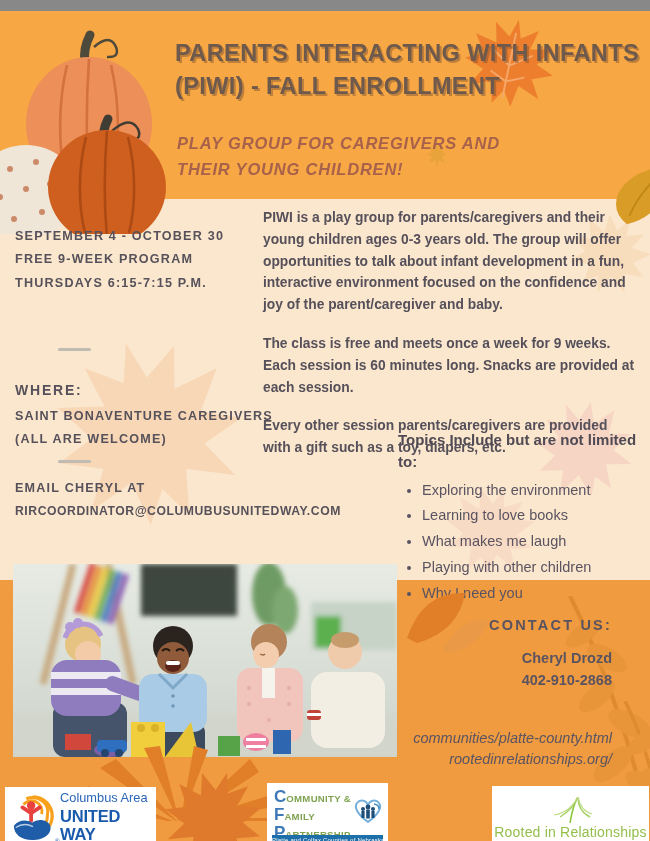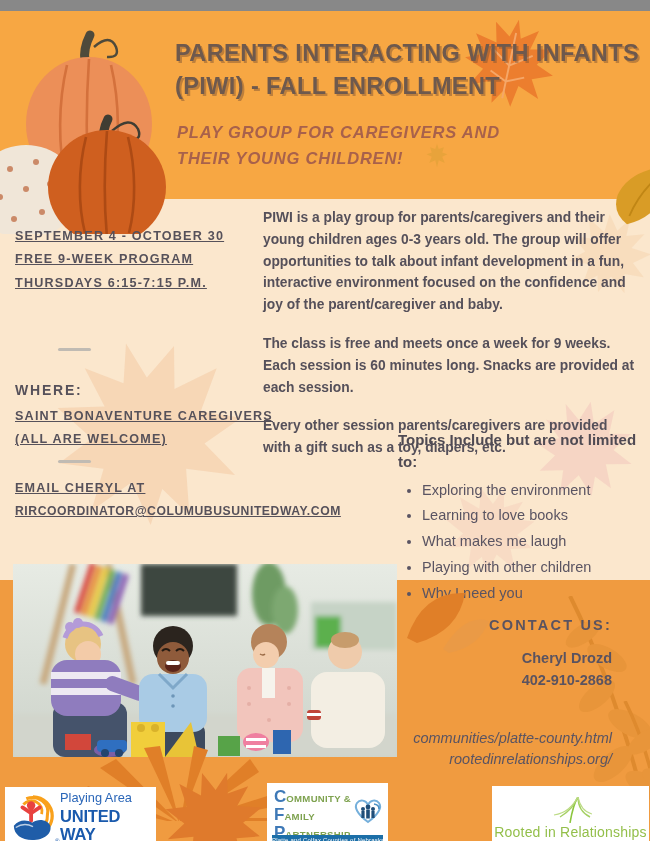--- a/index.html
+++ b/index.html
@@ -12,29 +12,29 @@
   .header-band{ position:absolute; left:0; top:0; width:650px; height:188px; background:#F7A743; }
   .bottom-band{ position:absolute; left:0; top:569px; width:650px; height:272px; background:#F09B40; }
 
   
   .title{
     position:absolute; left:175px; top:26px; width:470px;
     font-size:23.5px; font-weight:bold; letter-spacing:.4px; line-height:33px;
     color:#6E594D; text-shadow:2px 2px 0 rgba(120,80,50,.45); z-index:5;
   }
   .subtitle{
-    position:absolute; left:177px; top:108px; width:330px;
+    position:absolute; left:177px; top:119px; width:330px;
     font-size:16.5px; font-weight:bold; font-style:italic; letter-spacing:.8px;
     line-height:26px; color:#A8614B; z-index:5;
   }
 
   
   .sect{ position:absolute; left:15px; width:340px; color:#56515A; z-index:4; }
   .sect-heading{ font-size:14px; font-weight:bold; letter-spacing:1.8px; margin-bottom:7px; }
-  .sect-line{ font-size:12.6px; font-weight:bold; letter-spacing:1.2px; line-height:1.85; white-space:nowrap;text-decoration:underline; }
+  .sect-line{ font-size:12.6px; font-weight:bold; letter-spacing:1.2px; line-height:1.85; white-space:nowrap; }
   .sect-line.email{ font-size:12.2px; letter-spacing:.55px; }
   .divider{ position:absolute; left:58px; width:33px; height:3px; background:#C0BBB3; border-radius:2px; z-index:4; }
 
   
   .about{ position:absolute; left:263px; top:196px; width:372px; z-index:4; }
   .about p{ font-size:13.8px; font-weight:bold; color:#55505A; line-height:1.58; margin-bottom:17px; }
   .topics{ position:absolute; left:398px; top:418px; width:240px; z-index:4; }
   .topics-heading{ font-size:15px; font-weight:bold; color:#4F4A53; line-height:1.45; }
   .topics ul{ margin:8px 0 0 0; padding-left:24px; }
   .topics li{ font-size:14.5px; color:#5A5462; margin-bottom:7px; line-height:1.3; }
@@ -335,21 +335,21 @@
     <svg width="48" height="54" viewBox="0 0 48 54">
       <path d="M24 6 A20 20 0 0 1 44 26 A20 20 0 0 1 30 45" stroke="#F9A11B" stroke-width="3.4" fill="none"></path>
       <path d="M17 8 A16 15 0 0 1 39 25 A15 15 0 0 1 31 39" stroke="#F9A11B" stroke-width="3.2" fill="none"></path>
       <path d="M14 14 A11 11 0 0 1 33 24" stroke="#F9A11B" stroke-width="3" fill="none"></path>
       <circle cx="22" cy="15" r="4.4" fill="#E8423F"></circle>
       <path d="M22 19 L22 31 M22 23 L13 17 M22 23 L31 17" stroke="#E8423F" stroke-width="4" fill="none" stroke-linecap="round"></path>
       <path d="M4 36 C10 29 18 30 23 33 C30 28 39 30 42 36 C44 44 36 51 23 51 C12 51 4 45 4 36 Z" fill="#1F5DA8"></path>
       <path d="M6 38 C12 34 18 34 24 37" stroke="#FFFFFF" stroke-width="1.4" fill="none" opacity=".7"></path>
     </svg>
     <div class="uw-text">
-      <div class="uw-line1">Playing Area</div>
+      <div class="uw-line1">Columbus Area</div>
       <div class="uw-line2">UNITED WAY</div>
     </div>
     <span class="uw-reg">®</span>
   </div>
 
   <div class="card cfp-card">
     <div class="cfp-row">
       <span class="cfp-initial">C</span>
         <span class="cfp-rest">OMMUNITY &amp;</span>
     </div>

